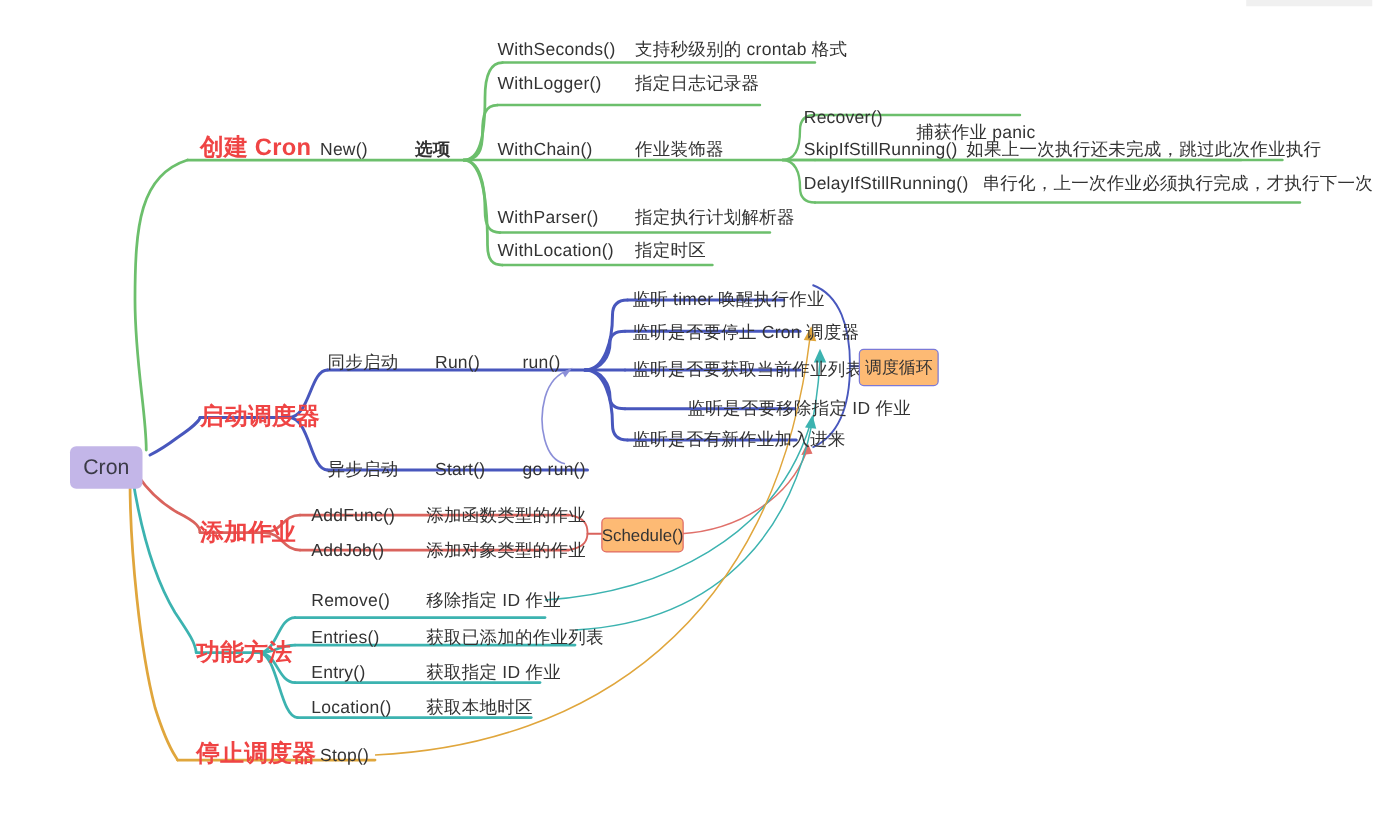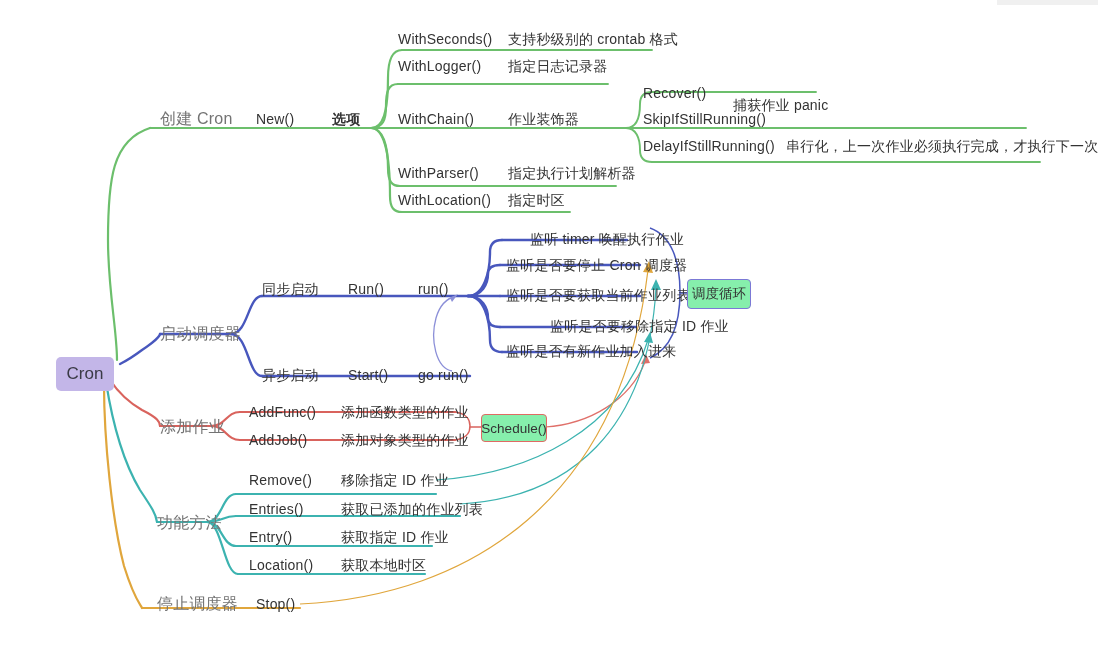--- a/index.html
+++ b/index.html
@@ -7,29 +7,29 @@
     width:1098px;height:657px;position:relative;overflow:hidden;
     font-family:"Liberation Sans","DejaVu Sans",sans-serif;
     -webkit-font-smoothing:antialiased;
   }
   #canvas{position:absolute;inset:0;width:1098px;height:657px;}
   svg.wires{position:absolute;left:0;top:0;width:1098px;height:657px;pointer-events:none;}
   .lbl{
     position:absolute;white-space:nowrap;color:#333333;
     font-size:14px;line-height:16px;letter-spacing:.2px;
   }
-  .lbl.bold{font-weight:normal;color:#737373;font-size:16px;}
+  .lbl.bold{font-weight:bold;color:#ef4444;font-size:19px;}
   .node-root{
     position:absolute;background:#c3b6e8;border-radius:5px;
     color:#3a3a46;font-size:17px;line-height:20px;
     display:flex;align-items:center;justify-content:center;
     box-shadow:0 0 0 0 transparent;
   }
   .boxnode{
-    position:absolute;border-radius:4px;background:#86efac;
+    position:absolute;border-radius:4px;background:#fdba74;
     display:flex;align-items:center;justify-content:center;
     font-size:13.5px;color:#333;white-space:nowrap;
   }
   .box-purple{border:1.4px solid #7b79d6;}
   .box-red{border:1.4px solid #e06a63;}
   .topstrip{position:absolute;right:0;top:0;width:101px;height:5px;background:#f0f0f0;}
 </style>
 </head>
 <body>
 
@@ -166,41 +166,42 @@
   <div class="lbl" style="left:398px;top:58px;">WithLogger()</div>
   <div class="lbl" style="left:508px;top:58px;">指定日志记录器</div>
 
   <div class="lbl" style="left:398px;top:111px;">WithChain()</div>
   <div class="lbl" style="left:508px;top:111px;">作业装饰器</div>
 
   <div class="lbl" style="left:643px;top:85px;">Recover()</div>
   <div class="lbl" style="left:733px;top:85px;margin-top:12px;">捕获作业 panic</div>
 
   <div class="lbl" style="left:643px;top:111px;">SkipIfStillRunning()</div>
+  <div class="lbl" style="left:773px;top:111px;">如果上一次执行还未完成，跳过此次作业执行</div>
 
   <div class="lbl" style="left:643px;top:138px;">DelayIfStillRunning()</div>
   <div class="lbl" style="left:786px;top:138px;">串行化，上一次作业必须执行完成，才执行下一次作业</div>
 
   <div class="lbl" style="left:398px;top:165px;">WithParser()</div>
   <div class="lbl" style="left:508px;top:165px;">指定执行计划解析器</div>
 
   <div class="lbl" style="left:398px;top:192px;">WithLocation()</div>
   <div class="lbl" style="left:508px;top:192px;">指定时区</div>
 
   <div class="lbl bold" style="left:160px;top:326px;">启动调度器</div>
 
   <div class="lbl" style="left:262px;top:281px;">同步启动</div>
   <div class="lbl" style="left:348px;top:281px;">Run()</div>
   <div class="lbl" style="left:418px;top:281px;">run()</div>
 
   <div class="lbl" style="left:262px;top:367px;">异步启动</div>
   <div class="lbl" style="left:348px;top:367px;">Start()</div>
   <div class="lbl" style="left:418px;top:367px;">go run()</div>
 
-  <div class="lbl" style="left:530px;top:231px;text-align:center;">监听 timer 唤醒执行作业</div>
+  <div class="lbl" style="left:506px;top:231px;text-align:center;">监听 timer 唤醒执行作业</div>
   <div class="lbl" style="left:506px;top:257px;">监听是否要停止 Cron 调度器</div>
   <div class="lbl" style="left:506px;top:287px;">监听是否要获取当前作业列表</div>
   <div class="lbl" style="left:506px;top:318px;margin-left:44px;">监听是否要移除指定 ID 作业</div>
   <div class="lbl" style="left:506px;top:343px;">监听是否有新作业加入进来</div>
 
   <div class="boxnode box-purple" style="left:687px;top:279px;width:62px;height:28px;">
     <span>调度循环</span>
   </div>
 
   <div class="lbl bold" style="left:160px;top:419px;">添加作业</div>

